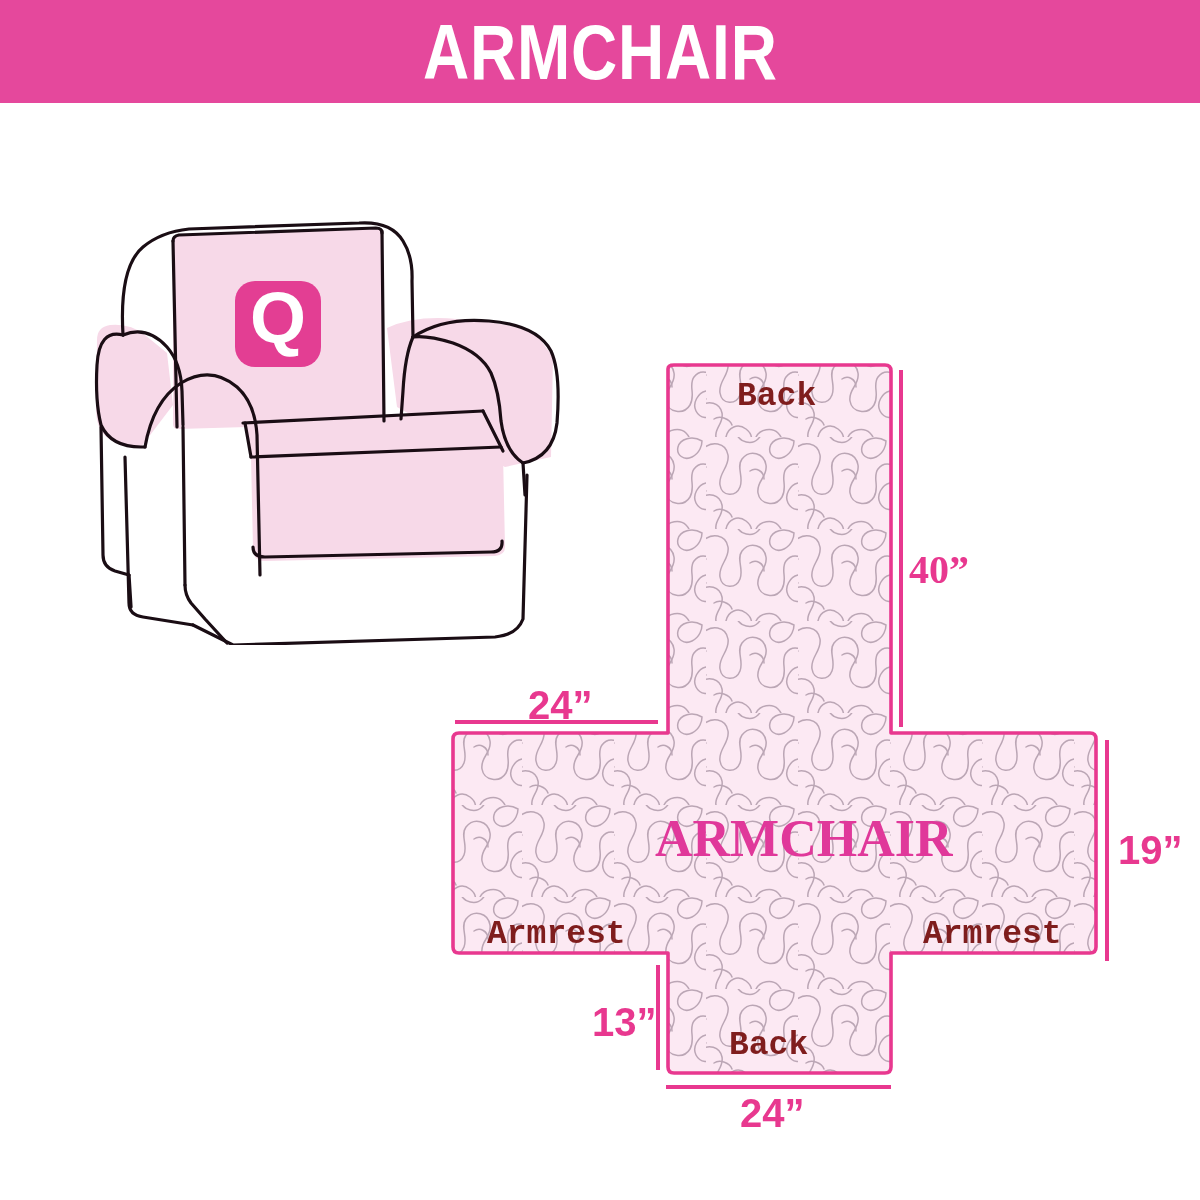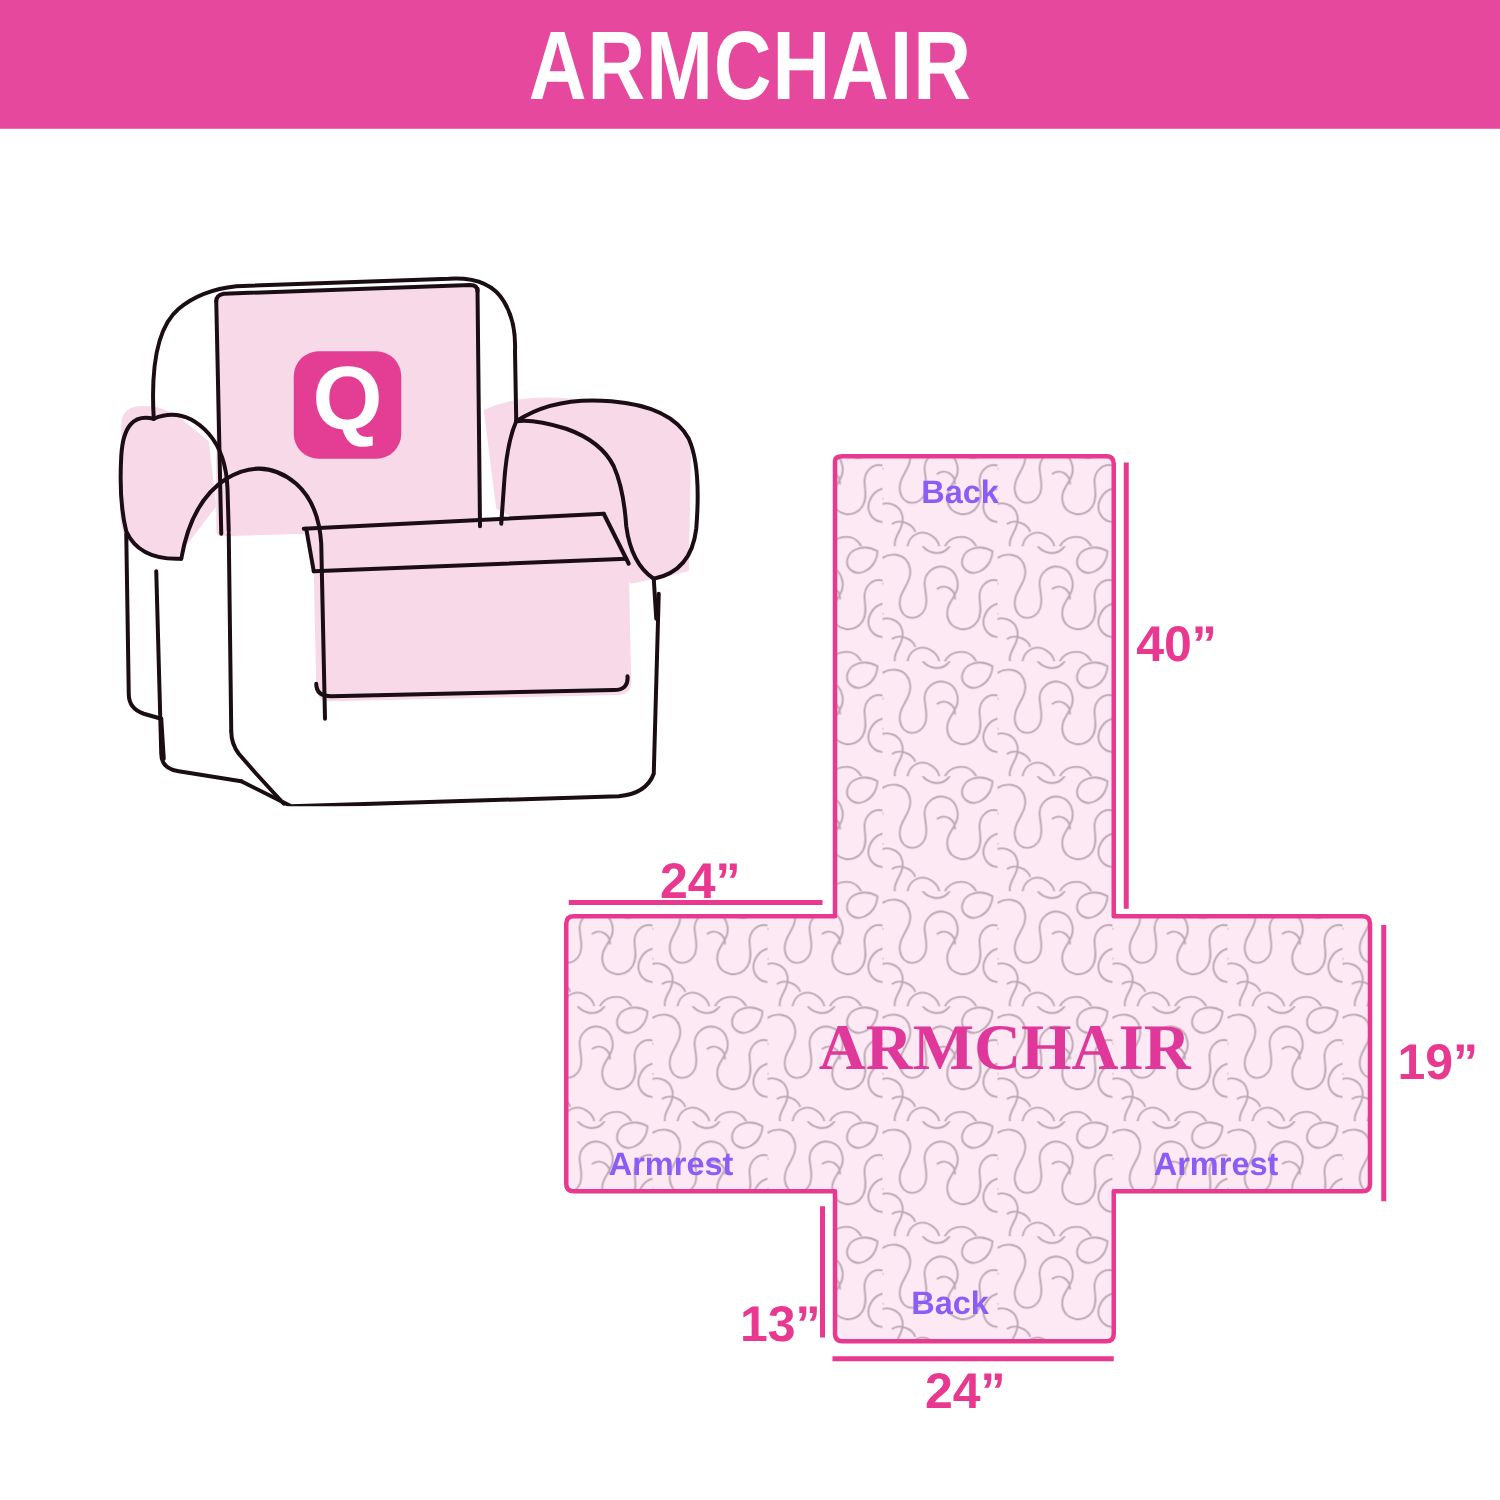--- a/index.html
+++ b/index.html
@@ -58,24 +58,24 @@
     position: absolute;
     color: #e8388f;
     font-family: "Liberation Sans", sans-serif;
     font-weight: 700;
     font-size: 40px;
     line-height: 1;
     white-space: nowrap;
   }
   .panel-label {
     position: absolute;
-    color: #8b5cf6;
-    font-family: Liberation Sans, sans-serif;
-    font-weight: 700;
-    font-size: 26px;
+    color: #7f1d1d;
+    font-family: Liberation Mono, monospace;
+    font-weight: 700;
+    font-size: 33px;
     line-height: 1;
     white-space: nowrap;
   }
   #center-label {
     position: absolute;
     color: #e0389a;
     font-family: "Liberation Serif", serif;
     font-weight: 700;
     font-size: 52px;
     letter-spacing: 0px;
@@ -83,25 +83,25 @@
     white-space: nowrap;
   }
 
   
   #label-back      { left: 737px; top: 380px; }
   #label-armrest-l { left: 487px; top: 918px; }
   #label-armrest-r { left: 923px; top: 918px; }
   #label-front     { left: 729px; top: 1029px; }
   #center-label    { left: 655px; top: 813px; }
 
-  #dim-40 { left: 909px; top: 496px; }
+  #dim-40 { left: 909px; top: 550px; font-family: Liberation Serif, serif; }
   #dim-23 { left: 1118px; top: 830px; }
   #dim-24-top { left: 528px; top: 685px; }
   #dim-24-bottom { left: 740px; top: 1093px; }
-  #dim-13 { left: 592px; top: 1040px; }
+  #dim-13 { left: 592px; top: 1002px; }
 </style>
 </head>
 <body>
 
 <div id="page">
 
   <div id="header-banner">
     <div id="header-title">ARMCHAIR</div>
   </div>
 

